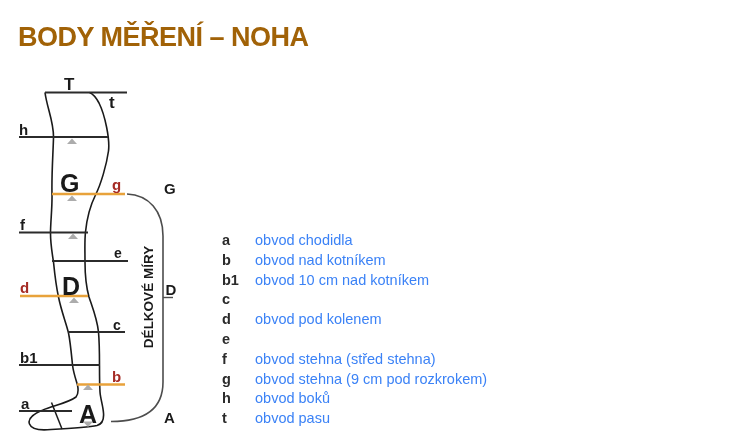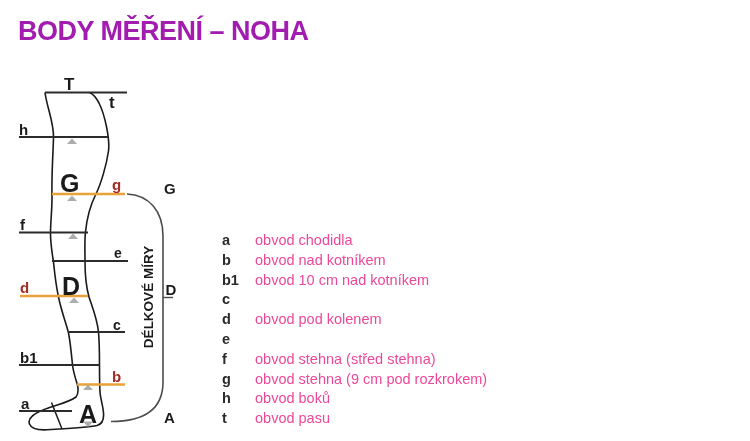--- a/index.html
+++ b/index.html
@@ -1,25 +1,25 @@
 <!DOCTYPE html>
 <html><head>
 <meta charset="utf-8">
 <style>
   * { margin: 0; padding: 0; box-sizing: border-box; }
   html, body { width: 750px; height: 441px; background: #ffffff; overflow: hidden; }
   body { position: relative; font-family: "Liberation Sans", sans-serif; }
 
   .page-title {
     position: absolute;
-    left: 18px; top: 16px;
+    left: 18px; top: 22px;
     font-size: 27px;
     font-weight: 800;
     letter-spacing: -0.5px;
-    color: #a21caf;
+    color: #a16207;
     white-space: nowrap;
   }
 
   .diagram-svg {
     position: absolute;
     left: 0; top: 0;
     width: 200px; height: 441px;
   }
 
   .legend {
@@ -34,21 +34,21 @@
     height: 19.8px;
     font-size: 14.5px;
     line-height: 19.8px;
   }
   .legend-letter {
     width: 33px;
     font-weight: bold;
     color: #2b2b2b;
   }
   .legend-text {
-    color: #ec4899;
+    color: #3b82f6;
     white-space: nowrap;
   }
 
   svg text {
     font-family: "Liberation Sans", sans-serif;
     font-weight: bold;
     fill: #1a1a1a;
   }
   svg text.red { fill: #A52B25; }
 </style>

